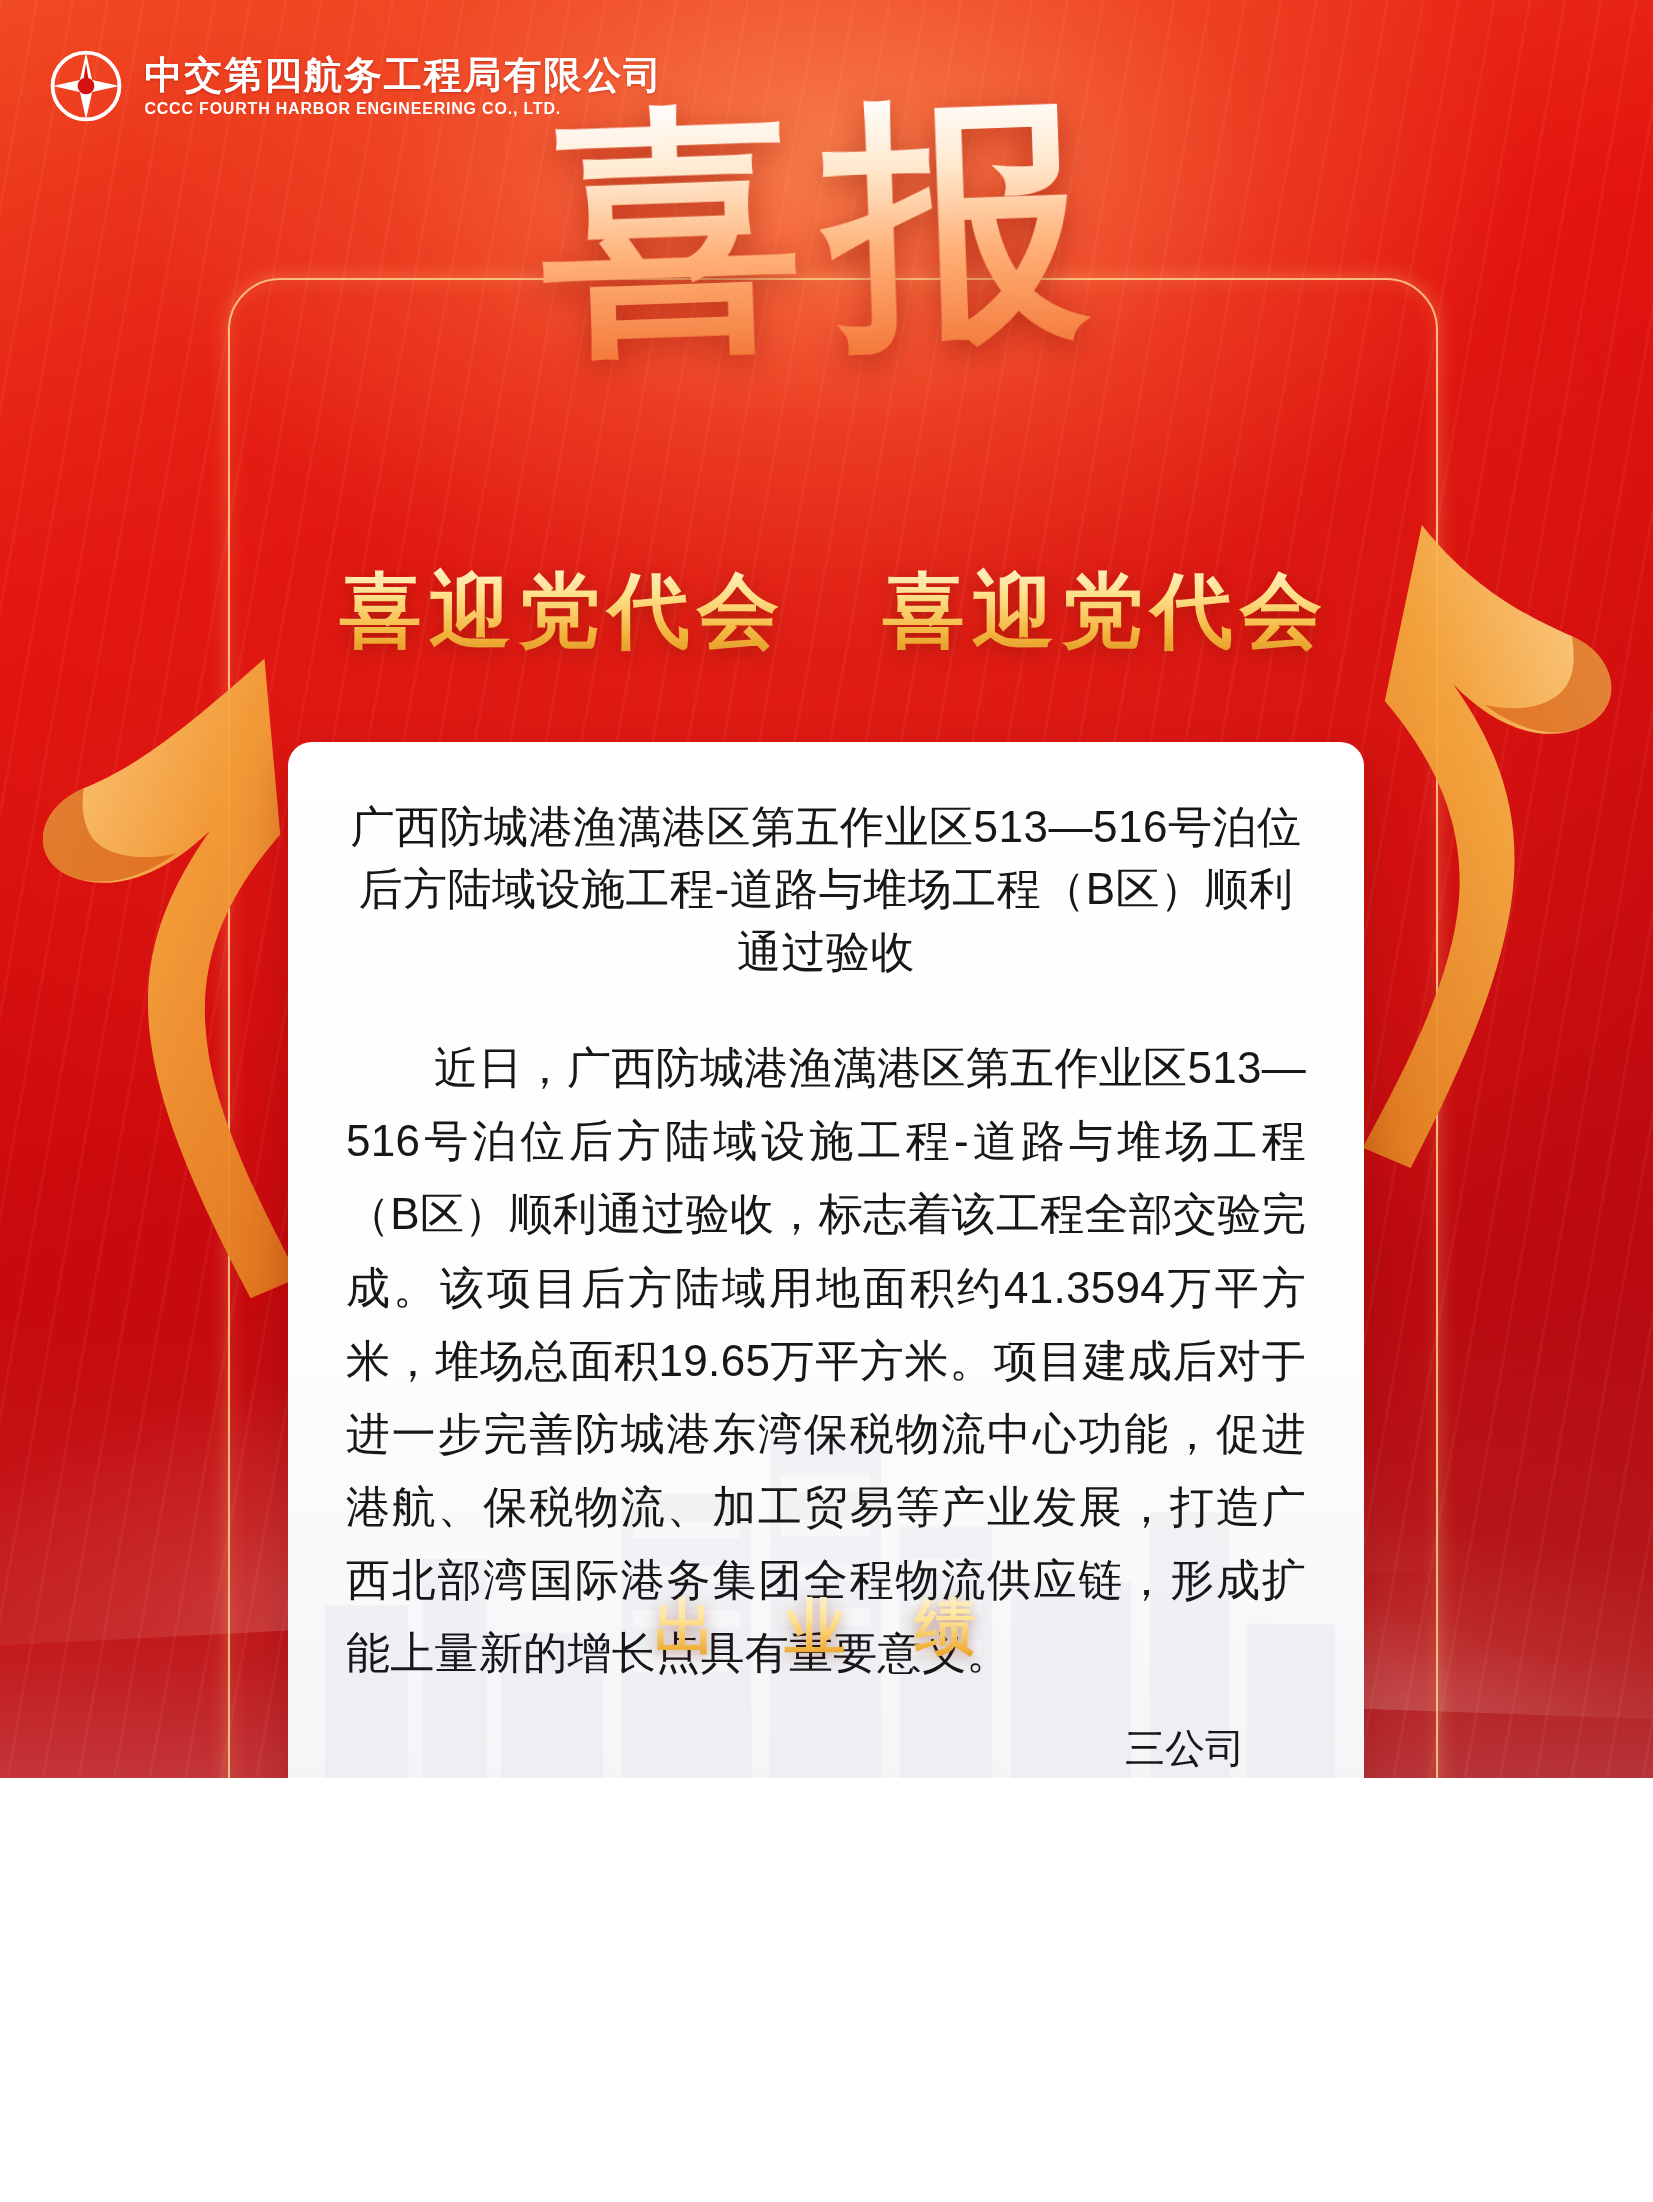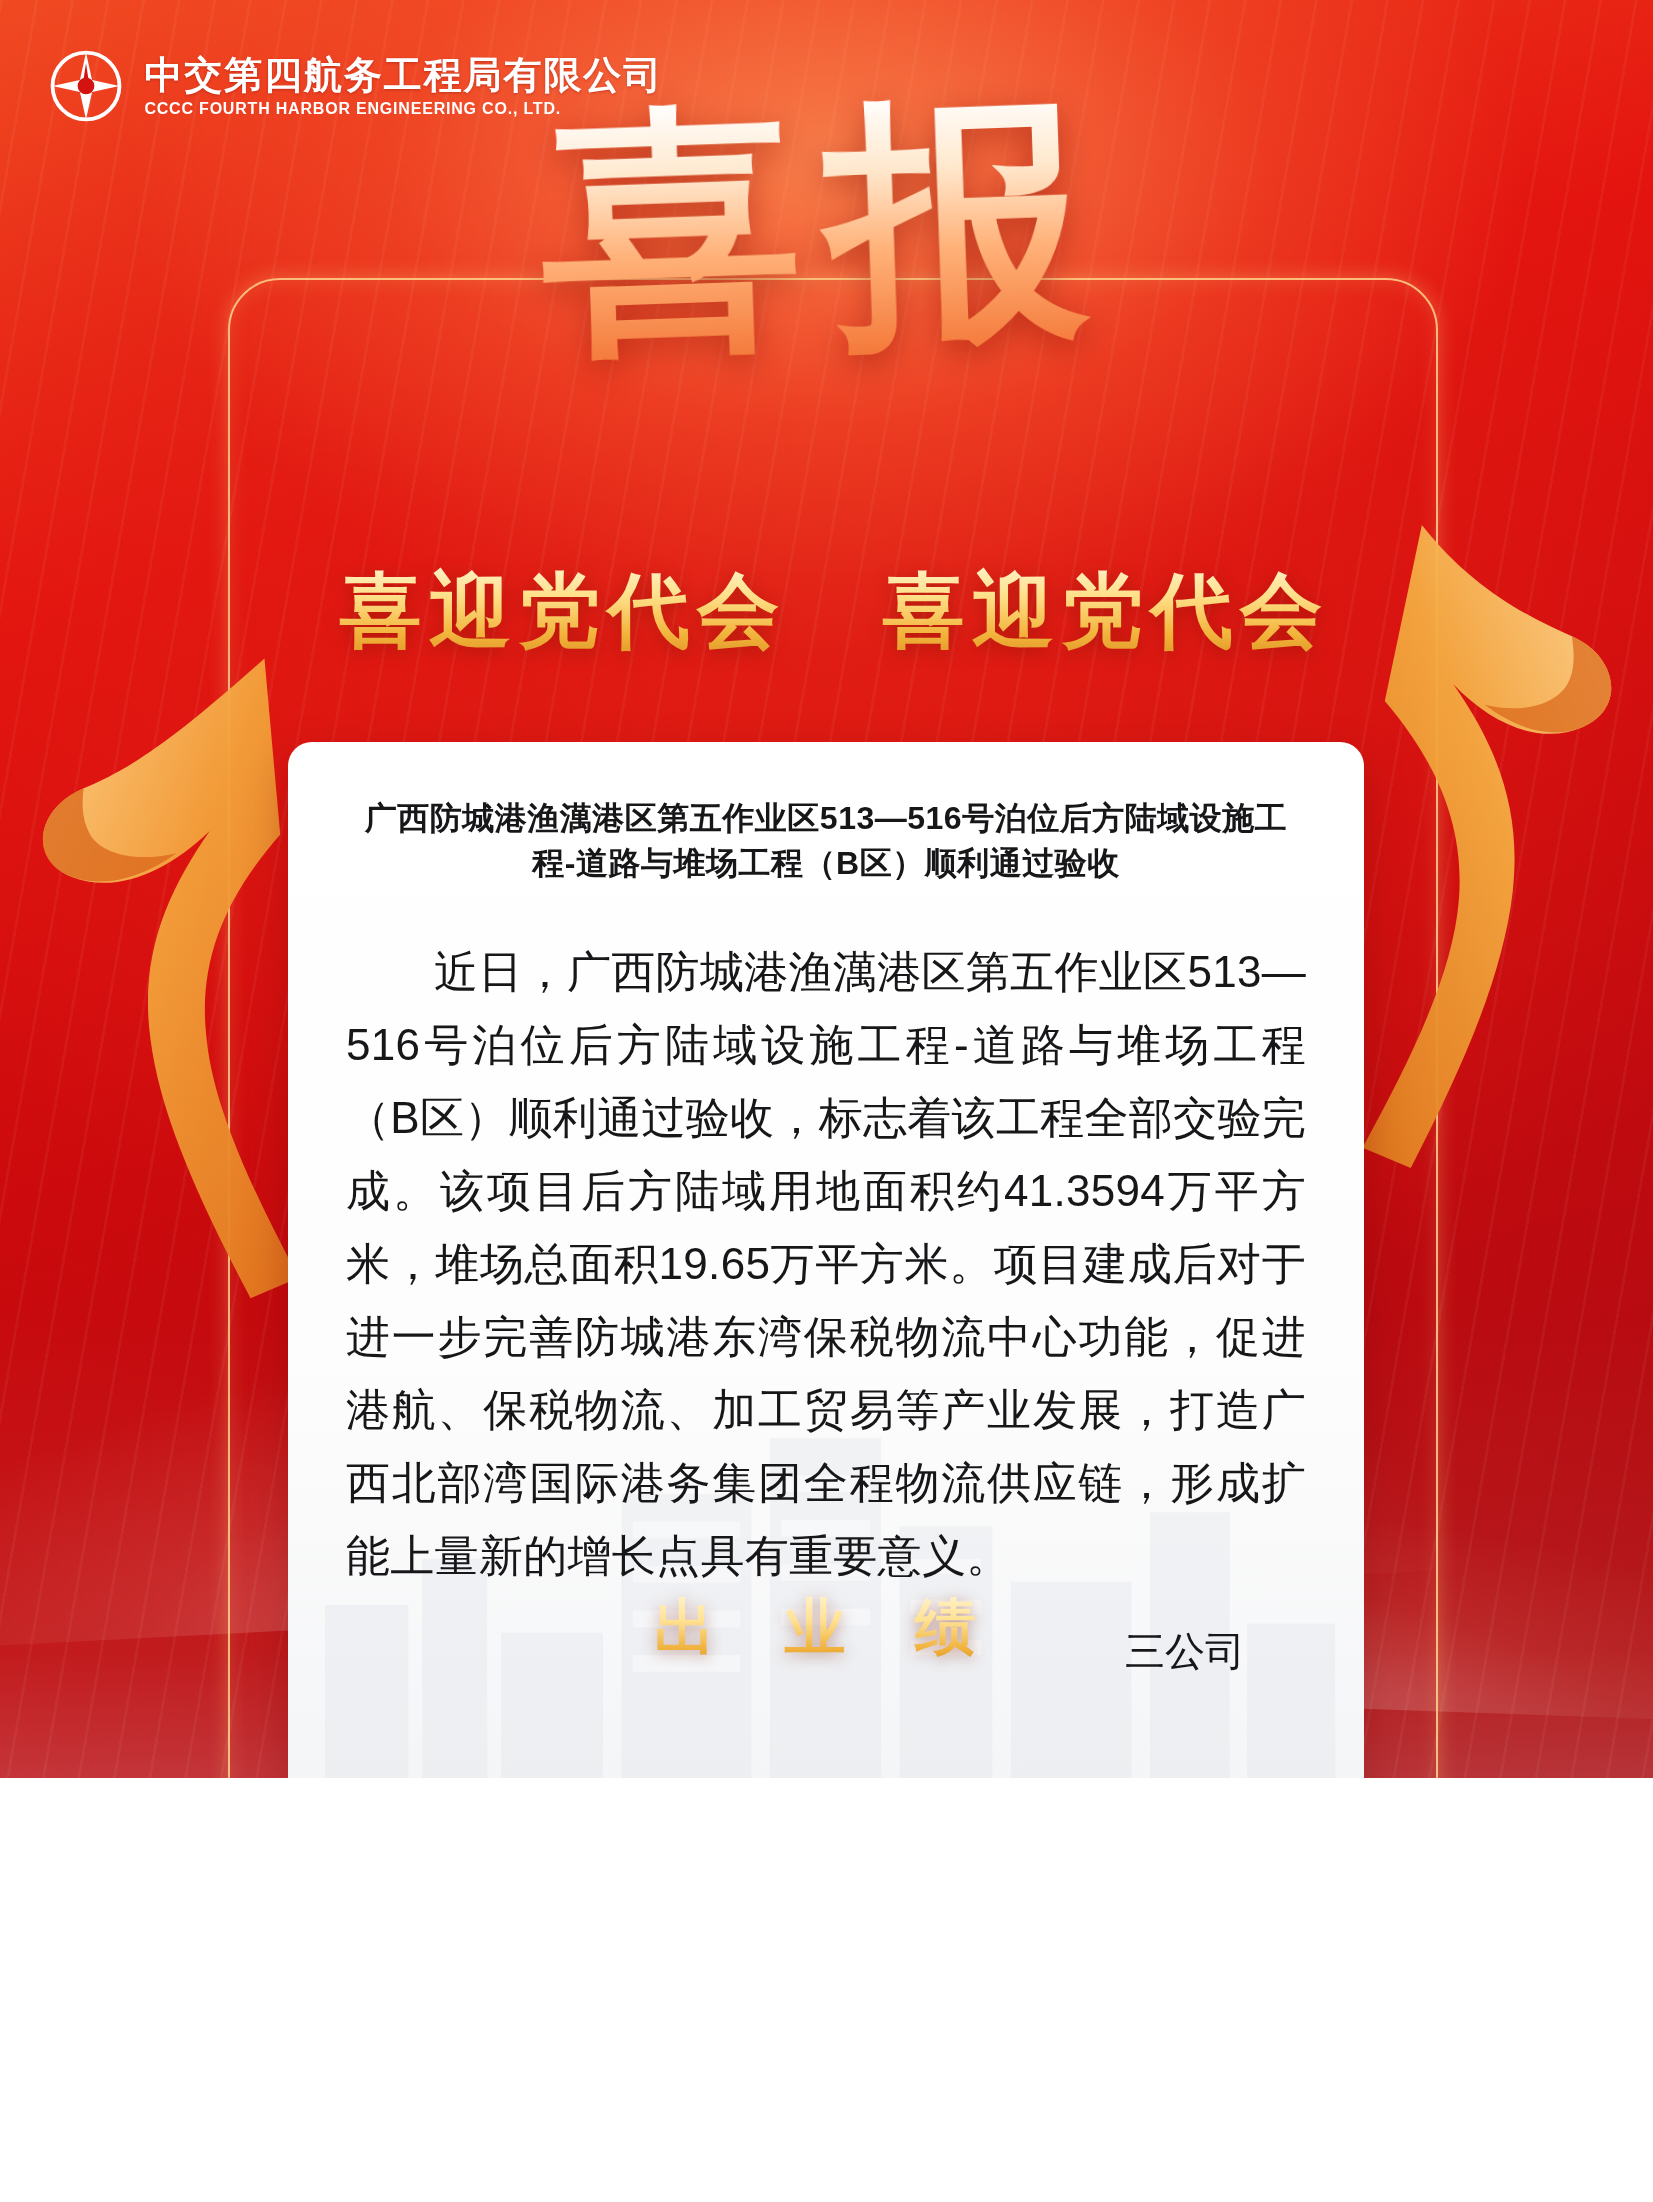--- a/index.html
+++ b/index.html
@@ -200,23 +200,23 @@
     bottom: 0;
     height: 519px;
     opacity: 0.5;
     pointer-events: none;
   }
   .card-inner {
     position: relative;
     padding: 54px 58px 0 58px;
   }
   .card-title {
-    font-size: 32px;
+    font-size: 44px;
     line-height: 1.42;
-    font-weight: 700;
+    font-weight: 400;
     color: #17171a;
     text-align: center;
     letter-spacing: 0.5px;
   }
   .card-body {
     margin-top: 48px;
     font-size: 44px;
     line-height: 1.66;
     color: #17171a;
     text-align: justify;

